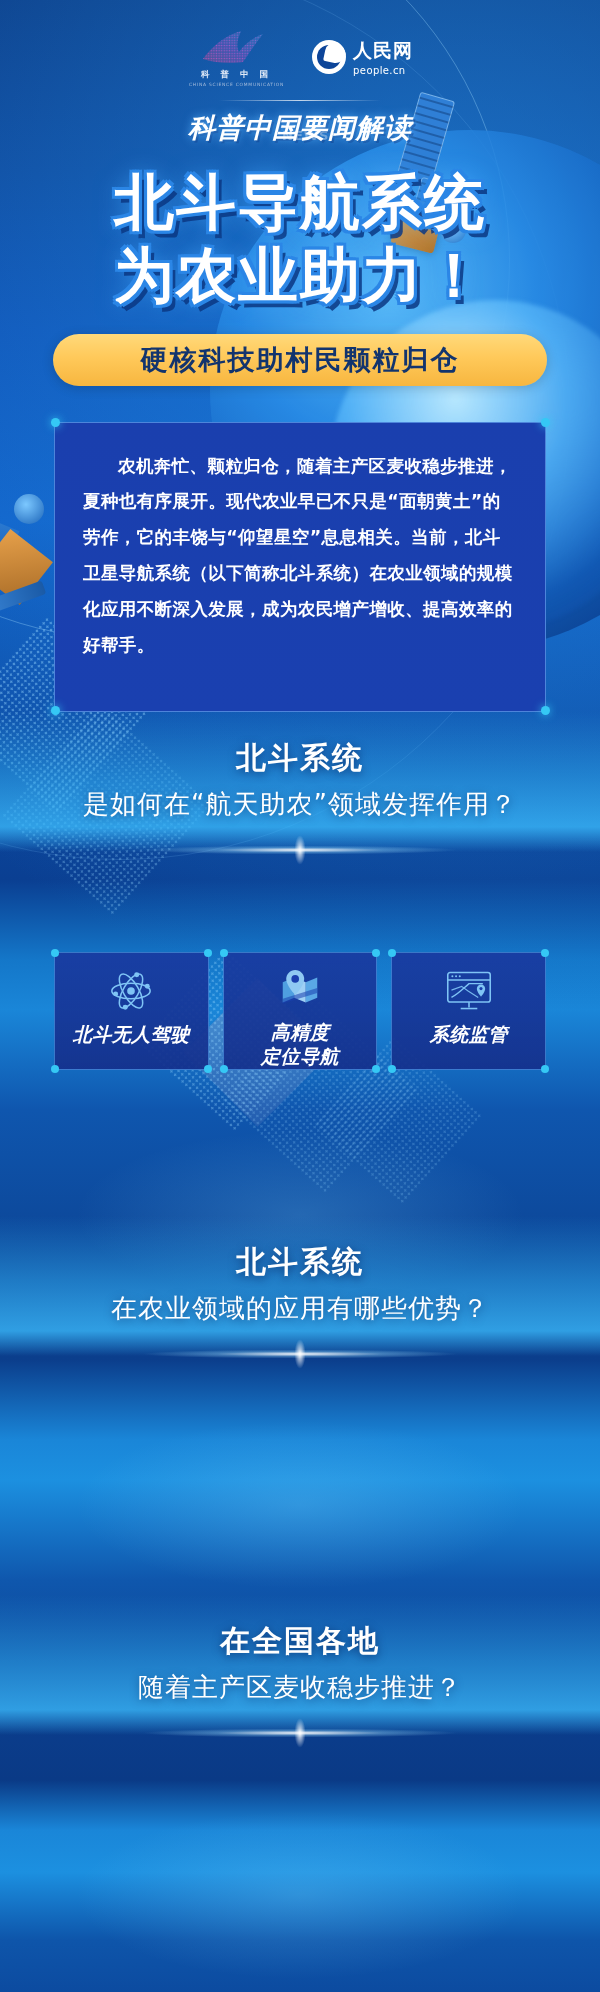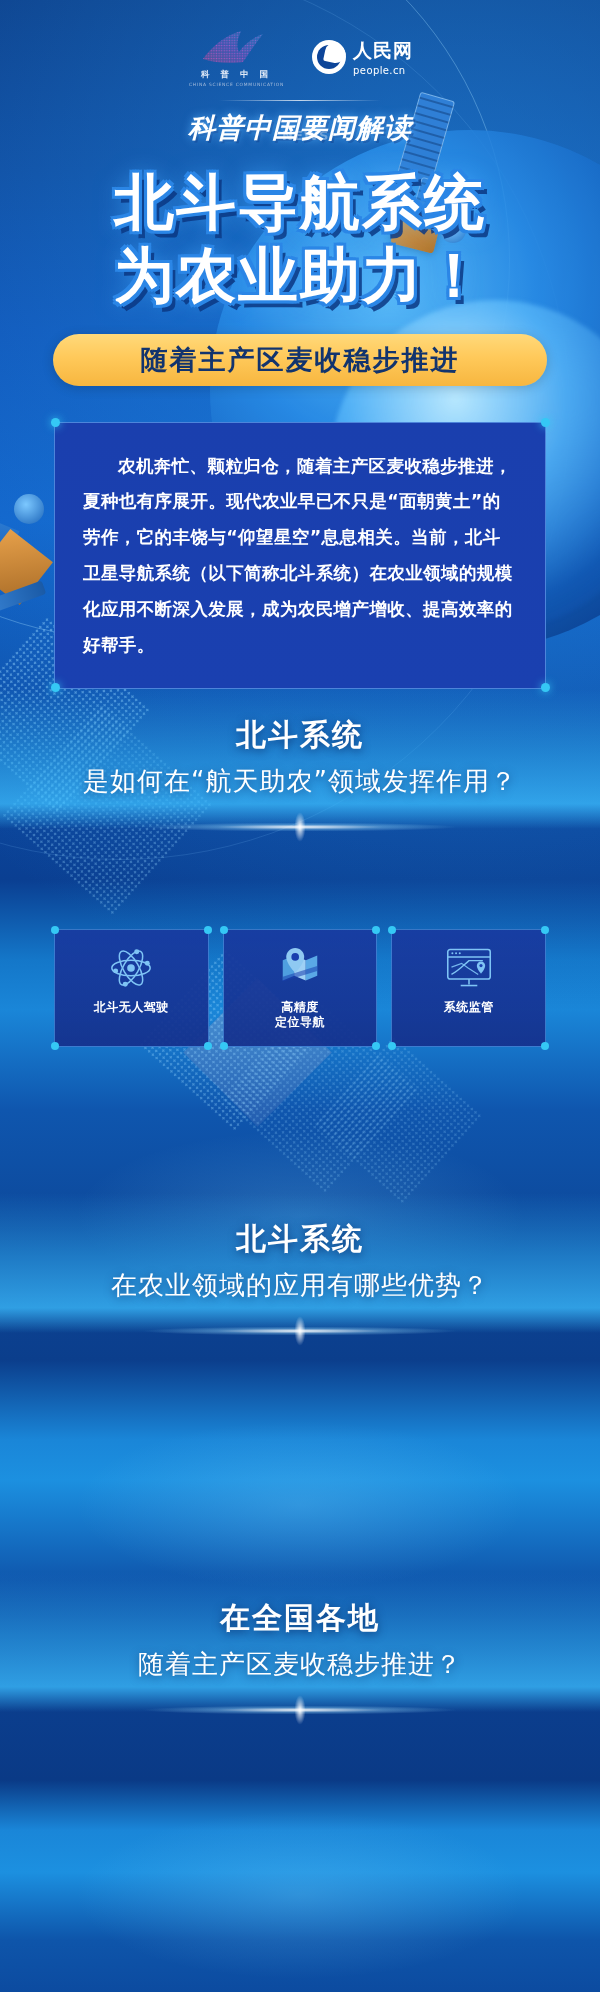--- a/index.html
+++ b/index.html
@@ -153,21 +153,21 @@
   .pill{
     margin:26px auto 0; width:494px; height:52px; border-radius:26px;
     background:linear-gradient(180deg,#ffd97a 0%,#ffc95a 45%,#f7b63f 100%);
     display:flex; align-items:center; justify-content:center;
     color:#12346e; font-size:27px; font-weight:700; letter-spacing:2px;
     box-shadow:0 2px 12px rgba(0,0,0,.18);
   }
 
   
   .intro{
-    position:relative; margin:36px auto 0; width:492px; padding:26px 28px 24px;
+    position:relative; margin:36px auto 0; width:492px; padding:26px 28px 47px;
     background:linear-gradient(180deg,#1a3fae,#1a40b0);
     border:1px solid rgba(120,190,255,.55);
   }
   .intro p{
     font-size:17.5px; line-height:2.05; text-indent:2em; color:#fff; letter-spacing:.4px;
     font-weight:600;
   }
   .dot{ position:absolute; width:9px; height:9px; border-radius:50%; background:#35c8f5; box-shadow:0 0 8px rgba(53,200,245,.9); }
   .dot.tl{ left:-4.5px; top:-4.5px; } .dot.tr{ right:-4.5px; top:-4.5px; }
   .dot.bl{ left:-4.5px; bottom:-4.5px; } .dot.br{ right:-4.5px; bottom:-4.5px; }
@@ -211,22 +211,23 @@
   .cards{ width:492px; margin:30px auto 0; display:flex; gap:14px; position:relative; }
   .card{
     position:relative; flex:1; height:118px;
     background:linear-gradient(180deg, rgba(24,58,160,.92), rgba(20,48,140,.92));
     border:1px solid rgba(90,175,245,.55);
     display:flex; flex-direction:column; align-items:center; justify-content:flex-start;
     padding-top:14px;
   }
   .card .ico{ height:48px; display:flex; align-items:center; justify-content:center; }
   .card .lbl{
-    margin-top:8px; font-size:12px; font-weight:700; line-height:1.25; text-align:center; color:#fff;
+    margin-top:8px; font-size:19px; font-weight:700; line-height:1.25; text-align:center; color:#fff;
     letter-spacing:.5px;
+    font-style:italic;
   }
   .card .cdot{ position:absolute; width:8px; height:8px; border-radius:50%; background:#35c8f5; }
   .card .cdot.tl{ left:-4px; top:-4px; } .card .cdot.tr{ right:-4px; top:-4px; }
   .card .cdot.bl{ left:-4px; bottom:-4px; } .card .cdot.br{ right:-4px; bottom:-4px; }
 
   
   .adv{ width:516px; margin:26px auto 0; display:flex; gap:18px; align-items:flex-start; }
   .adv .circle{
     flex:0 0 auto; width:112px; height:112px; border-radius:50%;
     background:radial-gradient(circle at 50% 45%, #1c3fae, #16328f);
@@ -315,21 +316,21 @@
   </div>
 
   <div class="rule"></div>
   <div class="kicker">科普中国要闻解读</div>
   <div class="watermark">NEWS</div>
 </div>
 
 <div class="title-wrap">
   <div class="title-line l1">北斗导航系统</div>
   <div class="title-line l2">为农业助力！</div>
-  <div class="pill">随着主产区麦收稳步推进</div>
+  <div class="pill">硬核科技助村民颗粒归仓</div>
 </div>
 
 <div class="intro">
   <span class="dot tl"></span>
   <span class="dot tr"></span>
   <span class="dot bl"></span>
   <span class="dot br"></span>
   <p>农机奔忙、颗粒归仓，随着主产区麦收稳步推进，夏种也有序展开。现代农业早已不只是“面朝黄土”的劳作，它的丰饶与“仰望星空”息息相关。当前，北斗卫星导航系统（以下简称北斗系统）在农业领域的规模化应用不断深入发展，成为农民增产增收、提高效率的好帮手。</p>
 </div>
 

